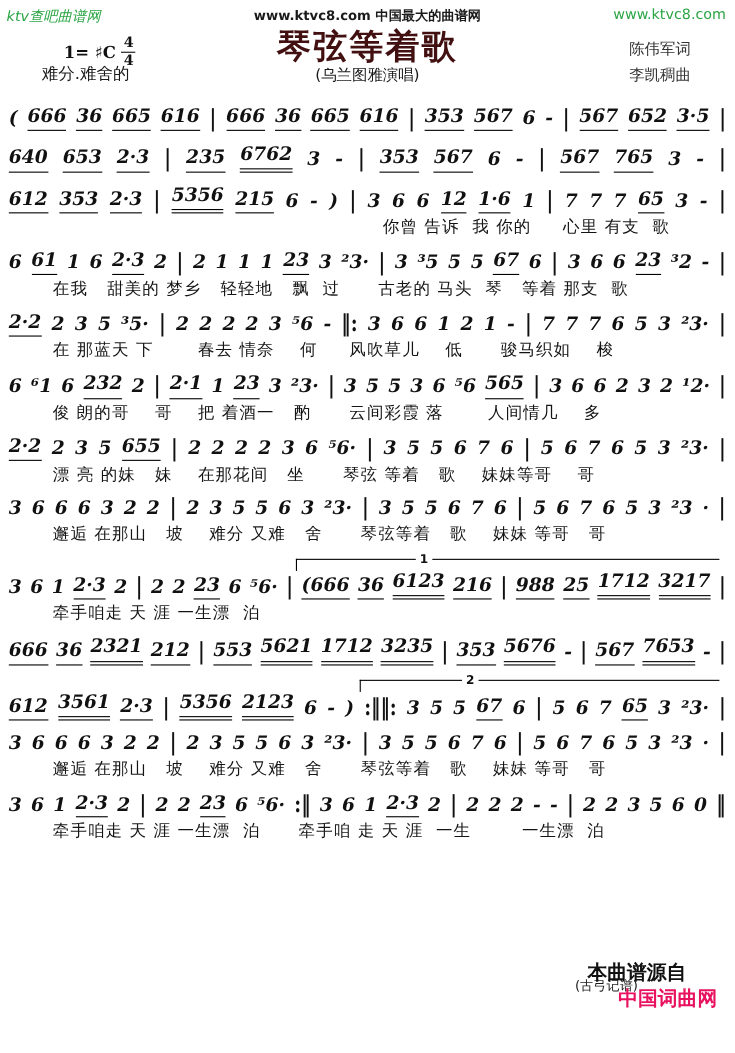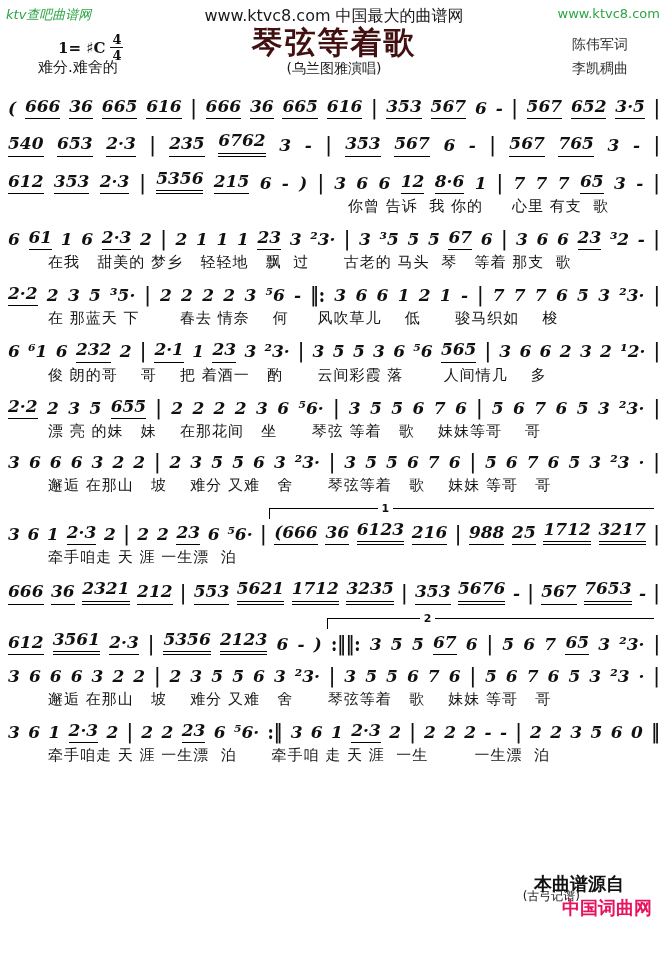--- a/index.html
+++ b/index.html
@@ -2,21 +2,21 @@
 <html><head>
 <meta charset="utf-8">
 <style>
   html,body{margin:0;padding:0;background:#fff;}
   #page{position:relative;width:668px;height:957px;background:#ffffff;overflow:hidden;
         font-family:"DejaVu Sans",sans-serif;color:#111;}
   
   #hdr{position:relative;height:92px;}
   .site{font-size:12px;color:#2ca545;position:absolute;top:6px;}
   .site-left{left:6px;font-size:13px;font-style:italic;}
-  .site-center{left:50%;transform:translateX(-50%);color:#1a1a1a;font-weight:normal;font-size:16px;}
+  .site-center{left:50%;transform:translateX(-50%);color:#1a1a1a;font-weight:bold;font-size:12px;}
   .site-right{right:8px;font-size:13px;}
   .title{position:absolute;top:22px;left:50%;transform:translateX(-50%);
          font-size:31px;font-weight:bold;color:#421010;letter-spacing:2px;white-space:nowrap;}
   .subtitle{position:absolute;top:60px;left:50%;transform:translateX(-50%);
             font-size:14px;color:#1a1a1a;white-space:nowrap;}
   .keyline{position:absolute;top:33px;left:58px;font-size:15px;font-weight:bold;
            font-family:"DejaVu Serif",serif;display:flex;align-items:center;gap:5px;}
   .meter{display:inline-flex;flex-direction:column;align-items:center;line-height:1;
          font-size:13px;font-weight:bold;}
   .meter .num{border-bottom:1px solid #111;padding:0 2px 1px;}
@@ -90,21 +90,21 @@
           <span class="tok">-</span>
           <span class="tok bar">|</span>
           <span class="tok beam">567</span>
           <span class="tok beam">652</span>
           <span class="tok beam">3·5</span>
           <span class="tok bar">|</span>
         </div>
       </div>
       <div class="system">
         <div class="note-line">
-          <span class="tok beam">540</span>
+          <span class="tok beam">640</span>
           <span class="tok beam">653</span>
           <span class="tok beam">2·3</span>
           <span class="tok bar">|</span>
           <span class="tok beam">235</span>
           <span class="tok beam2">6762</span>
           <span class="tok">3</span>
           <span class="tok">-</span>
           <span class="tok bar">|</span>
           <span class="tok beam">353</span>
           <span class="tok beam">567</span>
@@ -127,21 +127,21 @@
           <span class="tok beam2">5356</span>
           <span class="tok beam">215</span>
           <span class="tok">6</span>
           <span class="tok">-</span>
           <span class="tok">)</span>
           <span class="tok bar">|</span>
           <span class="tok">3</span>
           <span class="tok">6</span>
           <span class="tok">6</span>
           <span class="tok beam">12</span>
-          <span class="tok beam">8·6</span>
+          <span class="tok beam">1·6</span>
           <span class="tok">1</span>
           <span class="tok bar">|</span>
           <span class="tok">7</span>
           <span class="tok">7</span>
           <span class="tok">7</span>
           <span class="tok beam">65</span>
           <span class="tok">3</span>
           <span class="tok">-</span>
           <span class="tok bar">|</span>
         </div>

